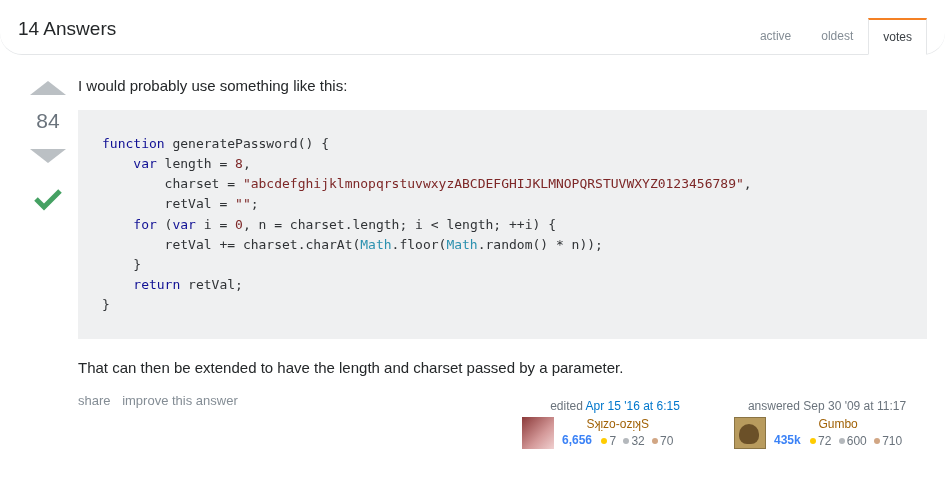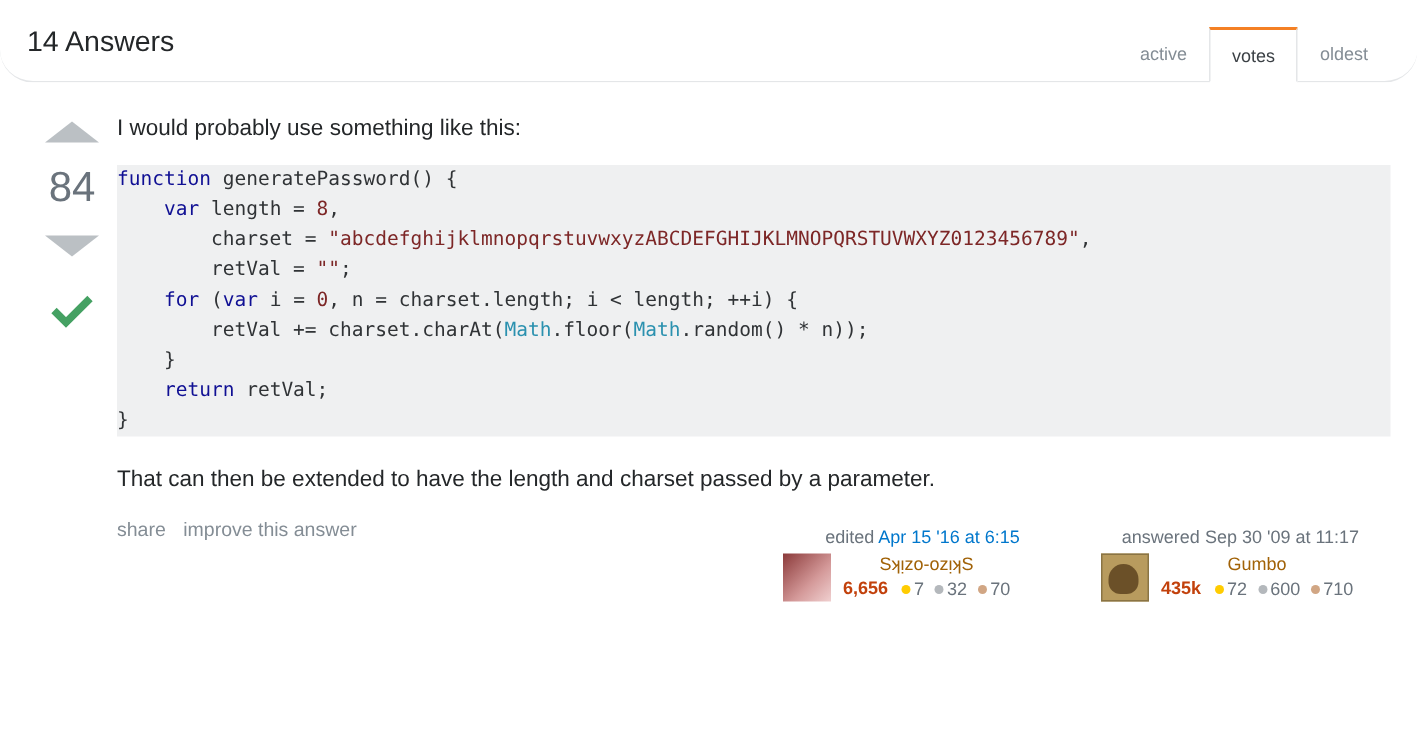--- a/index.html
+++ b/index.html
@@ -7,63 +7,63 @@
   .header { display: flex; align-items: flex-start; justify-content: space-between; padding: 18px 18px 0 18px; border-bottom: 1px solid #e4e6e8; border-radius: 22px; }
   .header h2 { font-size: 19px; font-weight: 400; color: #242729; padding-bottom: 12px; }
   .tabs { display: flex; margin-bottom: -1px; }
   .tab { padding: 10px 14px; font-size: 12px; color: #848d95; cursor: pointer; border: 1px solid transparent; }
   .tab.active { color: #3b4045; border: 1px solid #e4e6e8; border-top: 2px solid #f48024; border-bottom: 1px solid #fff; background: #fff; }
   .answer { display: flex; padding: 20px 18px 10px 18px; }
   .votecell { width: 60px; flex-shrink: 0; text-align: center; padding-top: 2px; }
   .arrow-up, .arrow-down { width: 0; height: 0; margin: 0 auto; cursor: pointer; }
   .arrow-up { border-left: 18px solid transparent; border-right: 18px solid transparent; border-bottom: 14px solid #BBC0C4; }
   .arrow-down { border-left: 18px solid transparent; border-right: 18px solid transparent; border-top: 14px solid #BBC0C4; }
-  .score { font-size: 28px; color: #6a737c; padding: 10px 0 12px 0; }
+  .score { font-size: 21px; color: #6a737c; padding: 10px 0 12px 0; }
   .check { color: #45A163; display: block; margin: 14px auto 0 auto; }
   .post { flex: 1; }
   .post-text { font-size: 15px; line-height: 1.4; color: #242729; }
   .post-text p { margin-bottom: 14px; }
-  pre { background: #eff0f1; padding: 0; margin-bottom: 18px; overflow: auto; }
+  pre { background: #eff0f1; padding: 24px; margin-bottom: 18px; overflow: auto; }
   pre, code { font-family: Consolas, Menlo, Monaco, "Lucida Console", monospace; font-size: 13px; line-height: 1.55; }
   .kw { color: #101094; }
   .str { color: #7D2727; }
   .num { color: #7D2727; }
   .typ { color: #2B91AF; }
   .pln { color: #303336; }
   .footer-row { display: flex; justify-content: space-between; margin-top: 15px; font-size: 13px; }
   .post-menu { color: #848d95; }
   .post-menu span { margin-right: 8px; cursor: pointer; }
   .signatures { display: flex; gap: 12px; text-align: center; }
   .user-info { width: 200px; padding: 6px 7px 7px 7px; font-size: 12px; }
   .user-action { color: #6a737c; margin-bottom: 4px; }
   .user-action a { color: #0077cc; text-decoration: none; }
   .user-body { display: flex; }
   .avatar { width: 32px; height: 32px; margin-right: 8px; flex-shrink: 0; }
   .avatar.editor { background: linear-gradient(135deg,#8b3a3a 0%, #d49999 60%, #f0d0d0 100%); }
   .avatar.author { background: #b89b5e; position: relative; border: 1px solid #8a7444; }
   .avatar.author::after { content:""; position:absolute; left:4px; top:6px; width:20px; height:20px; background:#6b5028; border-radius:50% 50% 40% 40%; }
   .user-details a { color: #a16207; text-decoration: none; display: block; margin-bottom: 2px; }
   .flair { color: #6a737c; font-size: 12px; }
-  .flair .rep { font-weight: bold; color: #c2410c; margin-right: 2px; }
+  .flair .rep { font-weight: bold; color: #3b82f6; margin-right: 2px; }
   .badge { display: inline-block; width: 6px; height: 6px; border-radius: 50%; margin: 0 2px 0 4px; vertical-align: middle; }
   .gold { background: #ffcc01; }
   .silver { background: #b4b8bc; }
   .bronze { background: #d1a684; }
   .bcount { vertical-align: middle; }
   .arrow-wrap { padding: 4px 0; }
 </style>
 </head>
 <body>
 
 <div class="header">
   <h2>14 Answers</h2>
   <div class="tabs">
     <div class="tab">active</div>
+    <div class="tab">oldest</div>
     <div class="tab active">votes</div>
-    <div class="tab">oldest</div>
   </div>
 </div>
 
 <div class="answer">
   <div class="votecell">
     <div class="arrow-wrap">
         <div class="arrow-up"></div>
       </div>
     <div class="score">84</div>
     <div class="arrow-wrap">

